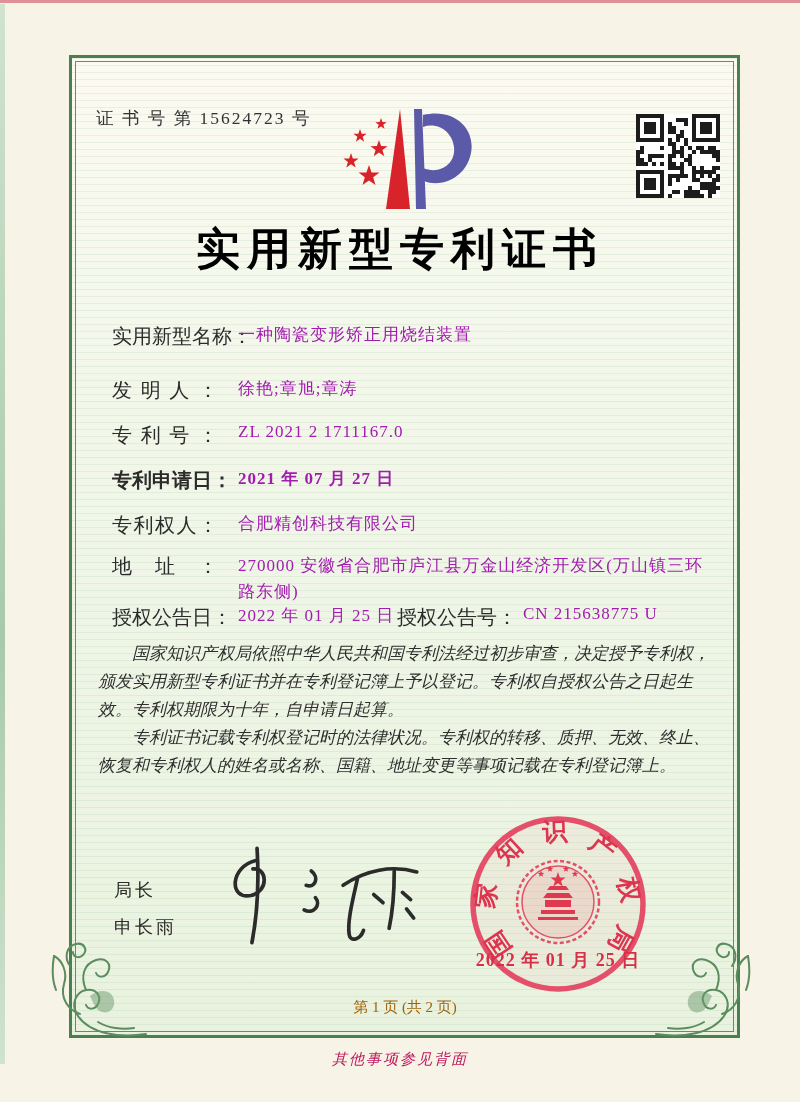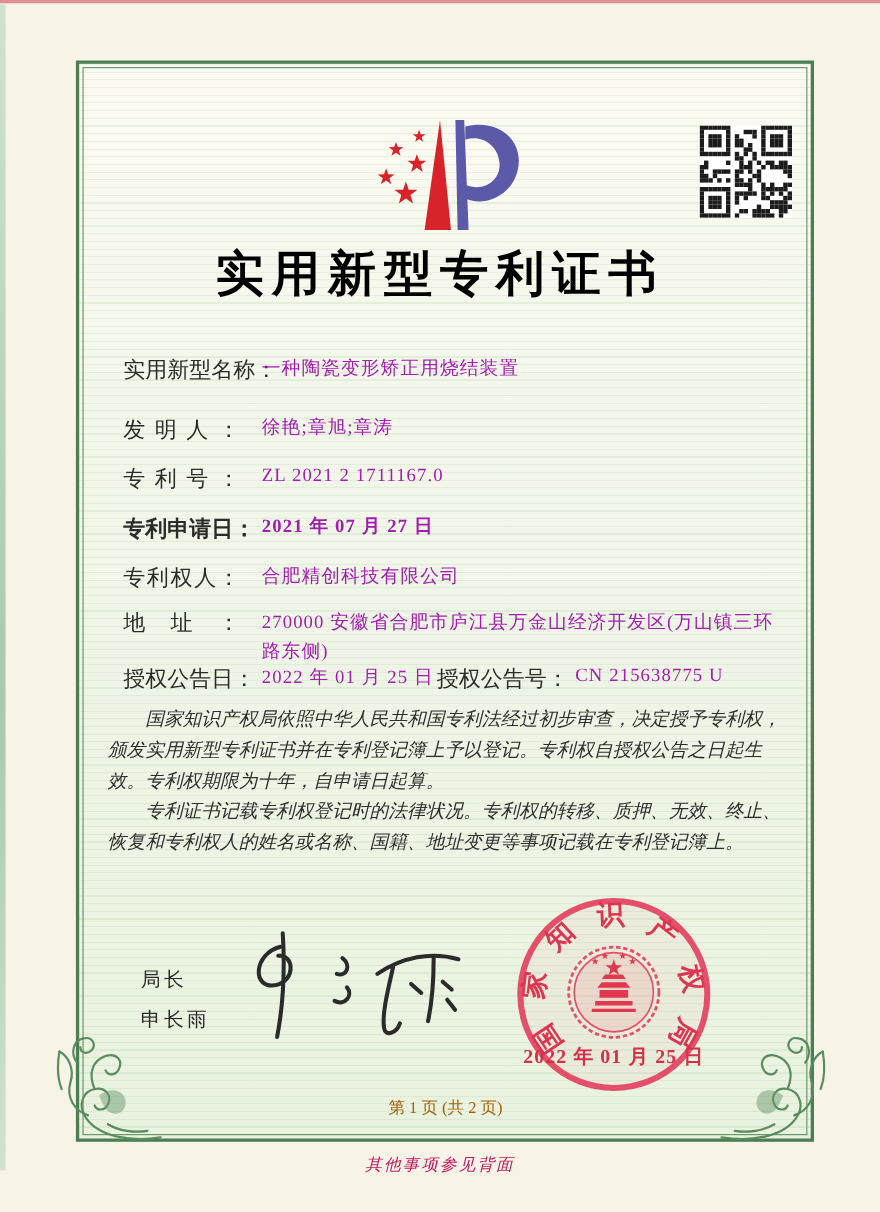--- a/index.html
+++ b/index.html
@@ -39,21 +39,21 @@
     -moz-text-align-last:justify;font-size:20px;vertical-align:top;color:#2b2b2b;
   }
   .fvalue{margin-left:20px;letter-spacing:1px;color:#a21caf;}
   .frow.addr{white-space:normal;}
   .frow.addr .fvalue{display:inline-block;max-width:478px;line-height:26px;vertical-align:top;}
   .grant-b{position:absolute;left:285px;top:0;white-space:nowrap;}
   .paras{position:absolute;left:98px;top:640px;width:622px;font-size:17px;line-height:28px;
     font-style:italic;color:#2e2e2e;}
   .paras p{margin:0;text-indent:2em;}
   .signer{position:absolute;left:114px;top:878px;font-size:18px;letter-spacing:3px;color:#2b2b2b;}
-  .signer div{margin-bottom:13px;margin-left:14px;}
+  .signer div{margin-bottom:13px;}
   .signature{position:absolute;left:212px;top:838px;width:215px;height:112px;}
   .seal{position:absolute;left:458px;top:806px;width:200px;height:200px;}
   .seal-date{position:absolute;left:452px;top:948px;width:212px;text-align:center;
     font-size:18px;font-weight:600;letter-spacing:1px;color:#d63049;}
   .page-num{position:absolute;left:0;right:0;top:998px;text-align:center;font-size:15px;color:#a16207;margin-left:10px;}
   .back-note{position:absolute;left:0;right:0;top:1050px;text-align:center;font-size:15px;
     font-style:italic;color:#be185d;letter-spacing:2px;}
 </style>
 </head>
 <body>
@@ -82,20 +82,21 @@
       <path d="M96,98 C70,102 40,98 28,80 C20,68 26,56 36,54 C46,52 52,60 48,68 C45,74 38,74 36,69"></path>
       <path d="M30,78 C18,74 10,62 14,48 C18,36 12,24 4,20"></path>
       <path d="M36,54 C30,40 34,28 46,24 C56,21 62,28 58,36 C55,42 48,42 46,37"></path>
       <path d="M4,20 C2,32 2,44 6,54"></path>
       <path d="M48,86 C58,92 72,94 84,92"></path>
       <path d="M20,30 C14,22 16,10 26,8 C34,6 38,14 33,19 C29,23 23,21 23,16"></path>
     </g>
     <path d="M40,60 C50,52 62,54 64,64 C66,74 56,80 48,74 C44,70 42,64 40,60 Z" fill="#6b9a6f" opacity="0.5"></path>
   </svg>
 
+  <div class="cert-no">证 书 号 第 15624723 号</div>
 
   <svg class="logo" viewBox="0 0 150 110">
     <polygon points="75,4 61,104 85,104" fill="#d8232a"></polygon>
     <polygon points="89,4 97,4 101,104 91,104" fill="#5b5aa8"></polygon>
     <path d="M98,10 C131,2 153,26 145,52 C139,73 116,83 99,76 L98,63 C115,70 131,59 129,42 C127,26 112,17 98,22 Z" fill="#5b5aa8"></path>
     <g fill="#d8232a">
       <polygon points="56.00,13.00 57.41,17.06 61.71,17.15 58.28,19.74 59.53,23.85 56.00,21.40 52.47,23.85 53.72,19.74 50.29,17.15 54.59,17.06"></polygon>
       <polygon points="35.00,24.00 36.65,28.73 41.66,28.84 37.66,31.87 39.11,36.66 35.00,33.80 30.89,36.66 32.34,31.87 28.34,28.84 33.35,28.73"></polygon>
       <polygon points="54.00,35.00 56.12,41.09 62.56,41.22 57.42,45.11 59.29,51.28 54.00,47.60 48.71,51.28 50.58,45.11 45.44,41.22 51.88,41.09"></polygon>
       <polygon points="26.00,48.00 27.88,53.41 33.61,53.53 29.04,56.99 30.70,62.47 26.00,59.20 21.30,62.47 22.96,56.99 18.39,53.53 24.12,53.41"></polygon>

